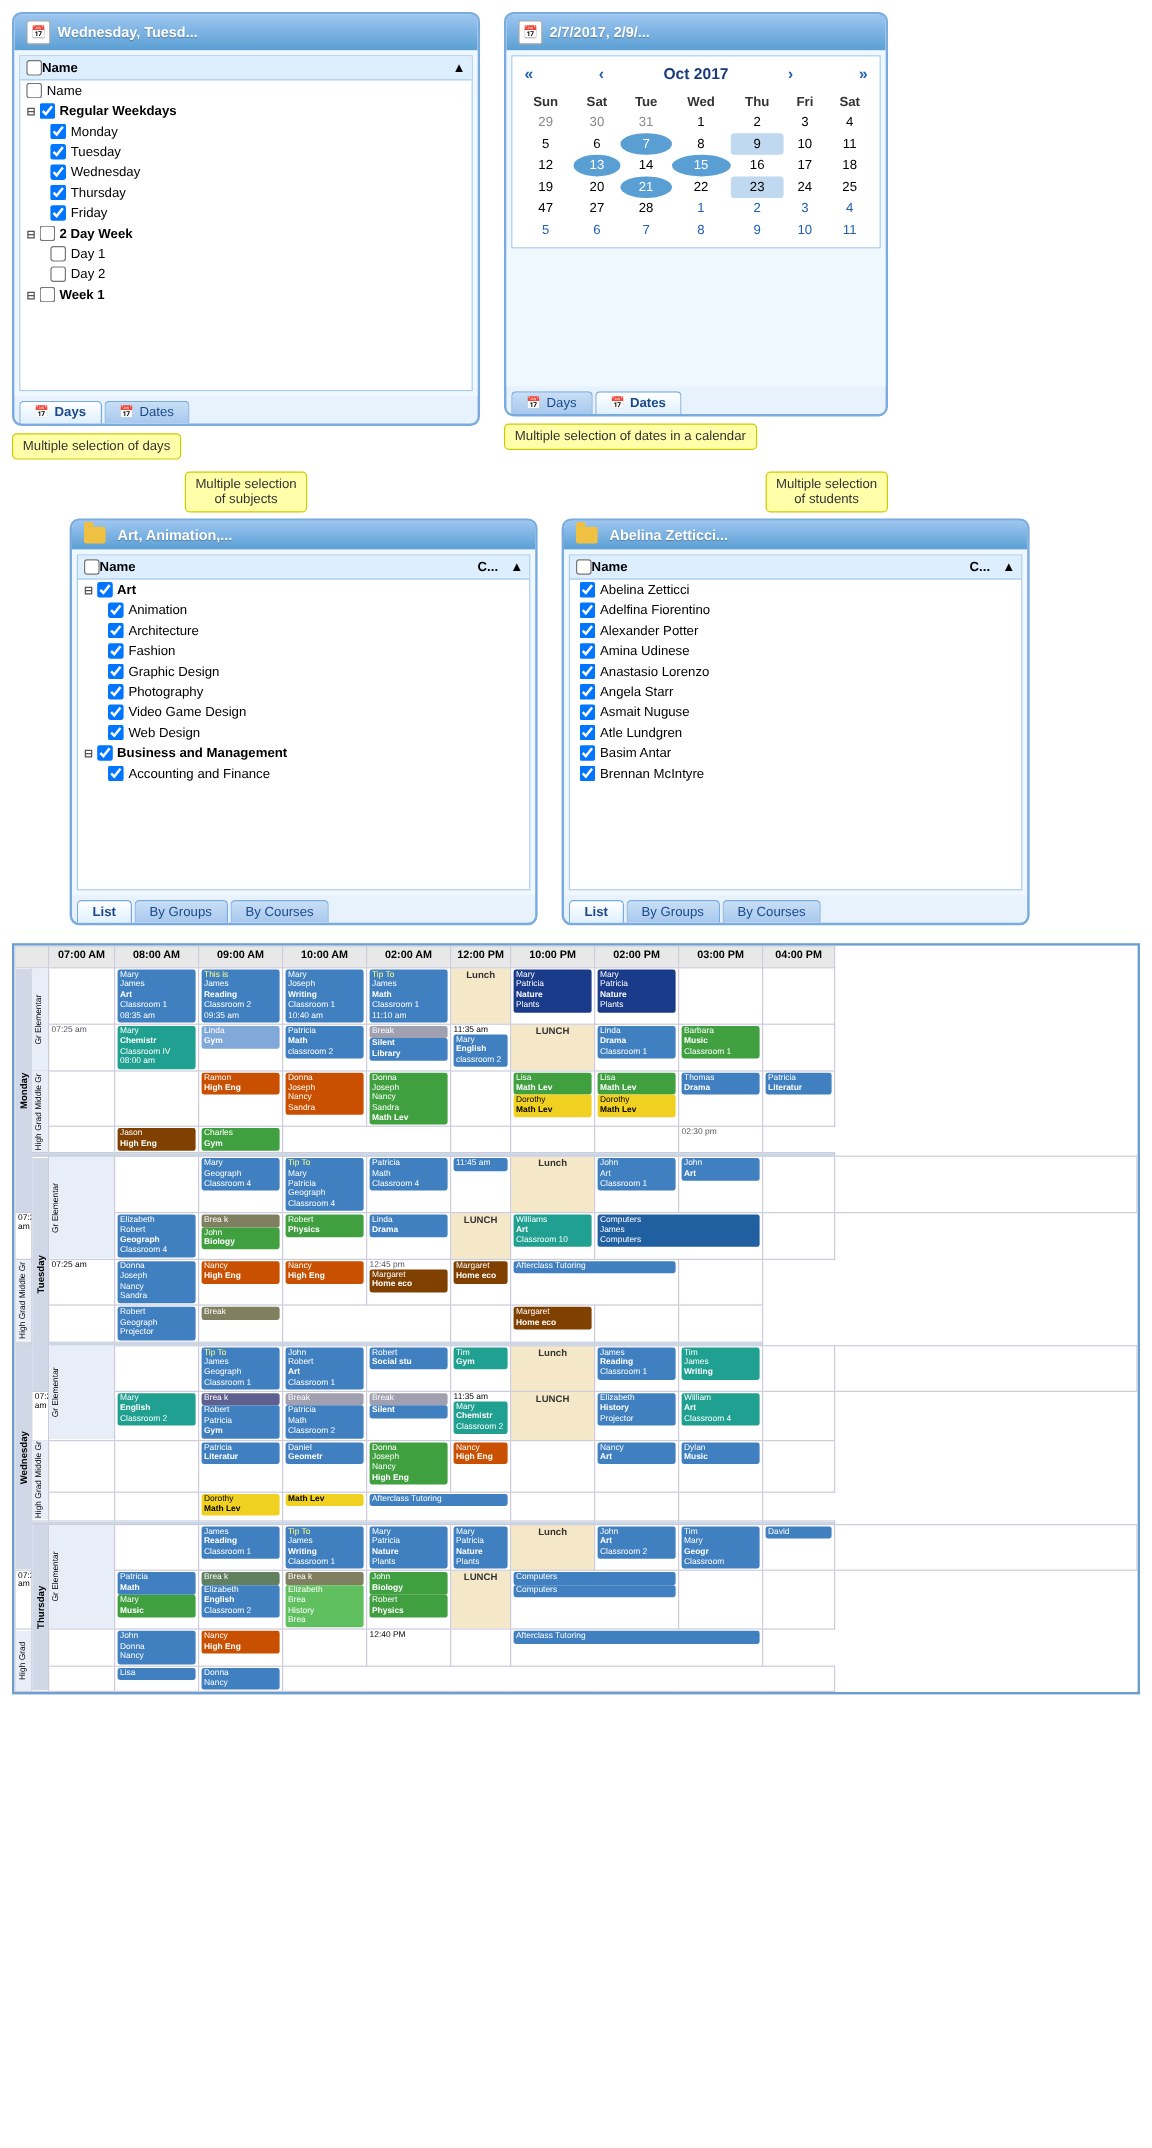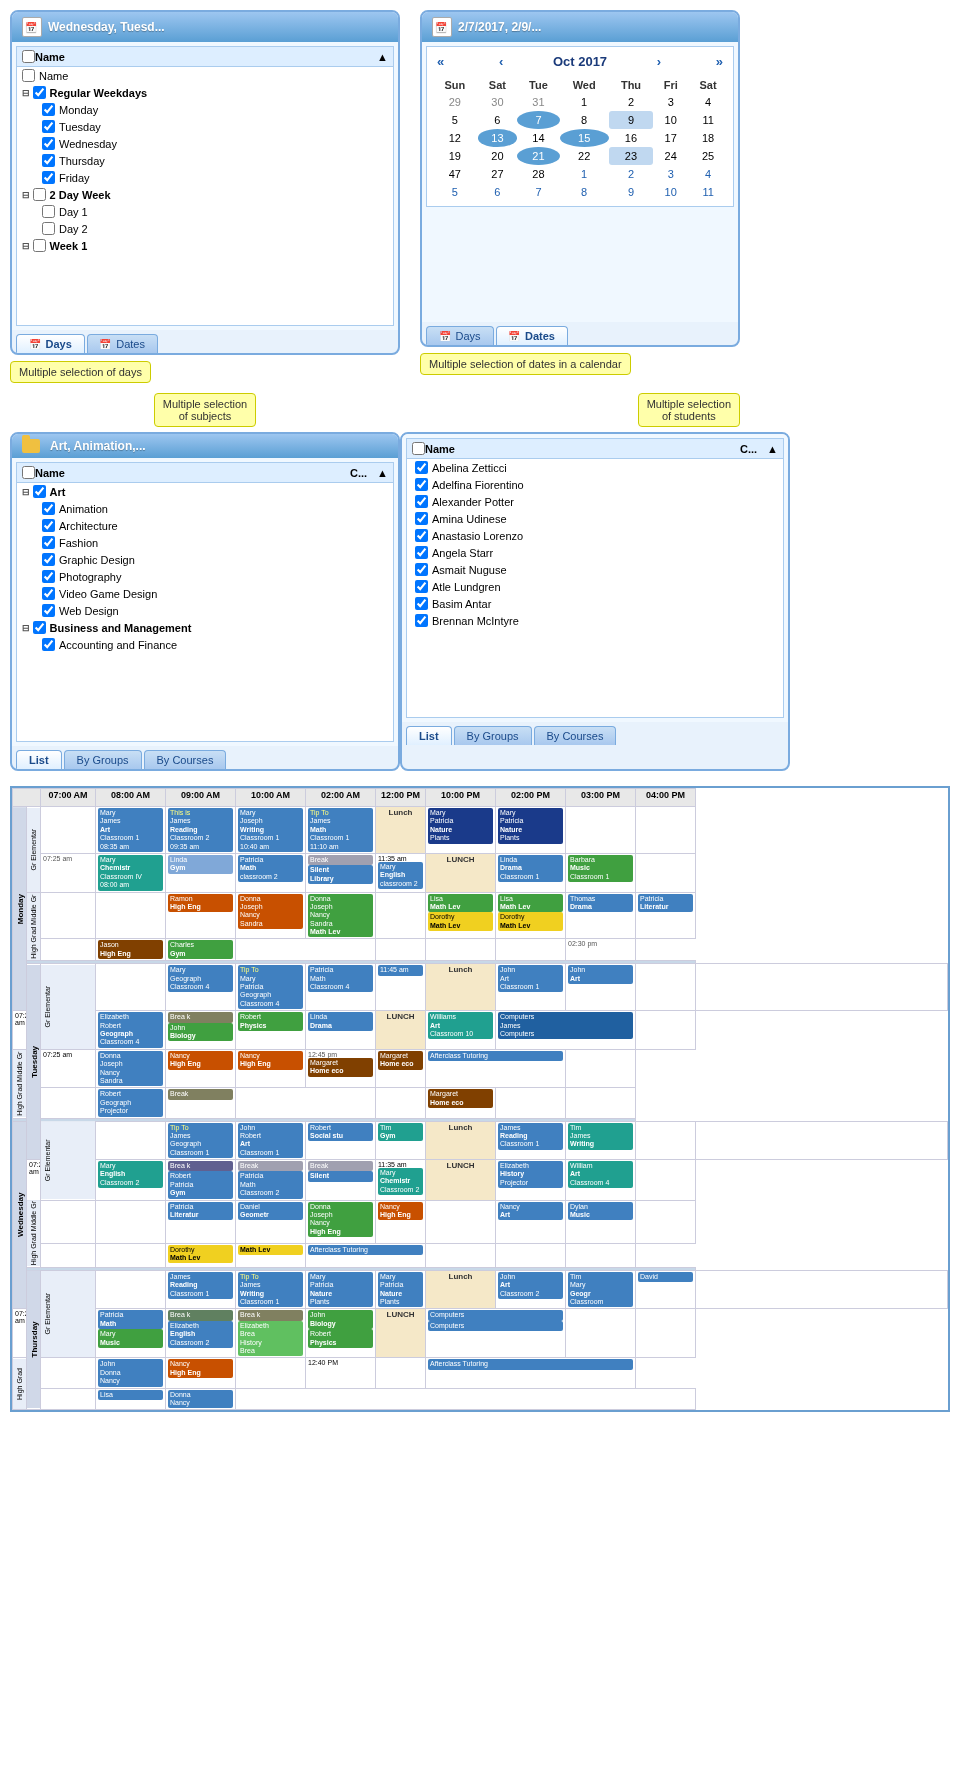--- a/index.html
+++ b/index.html
@@ -200,21 +200,23 @@
       padding: 4px 8px;
       border-radius: 4px;
       font-size: 11px;
       color: #333;
       display: inline-block;
     }
 
     
     .second-row {
       display: flex;
+      gap: 20px;
       margin-top: 5px;
+      margin-left: 48px;
     }
 
     .folder-icon {
       width: 18px;
       height: 14px;
       background: #f0c040;
       border-radius: 0 2px 2px 2px;
       display: inline-block;
       position: relative;
       margin-right: 4px;
@@ -627,20 +629,24 @@
         <button class="tab-btn">
           <span>By Groups</span>
         </button>
         <button class="tab-btn">
           <span>By Courses</span>
         </button>
       </div>
     </div>
 
     <div class="panel students-panel">
+      <div class="panel-header">
+        <span class="folder-icon"></span>
+        <span>Abelina Zetticci...</span>
+      </div>
       <div class="panel-body">
         <div class="students-list">
           <div class="tree-header">
             <input type="checkbox" style="">
             <span class="col-name">Name</span>
             <span style="margin-left:auto; margin-right:10px;">C...</span>
             <span>▲</span>
           </div>
           <div class="student-item">
             <input type="checkbox" checked="" style="margin-right: 4px;">

